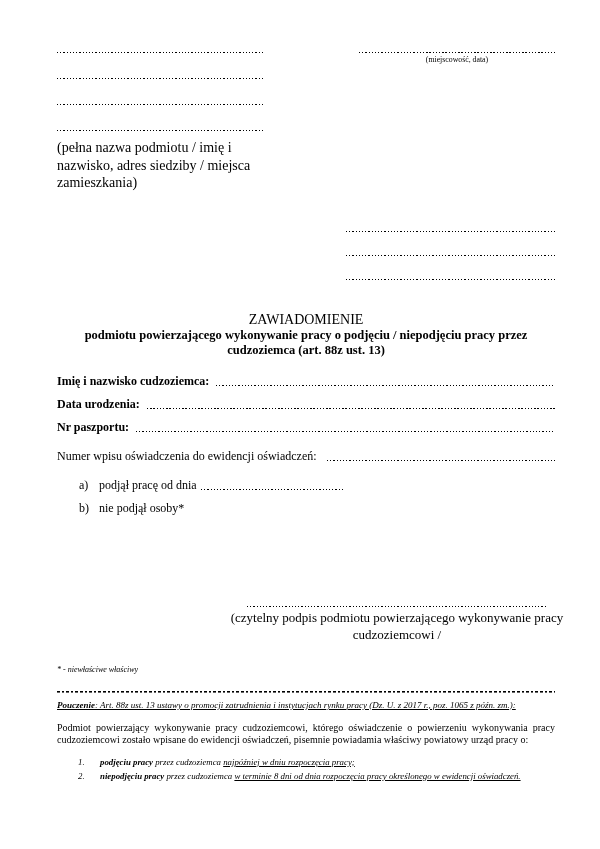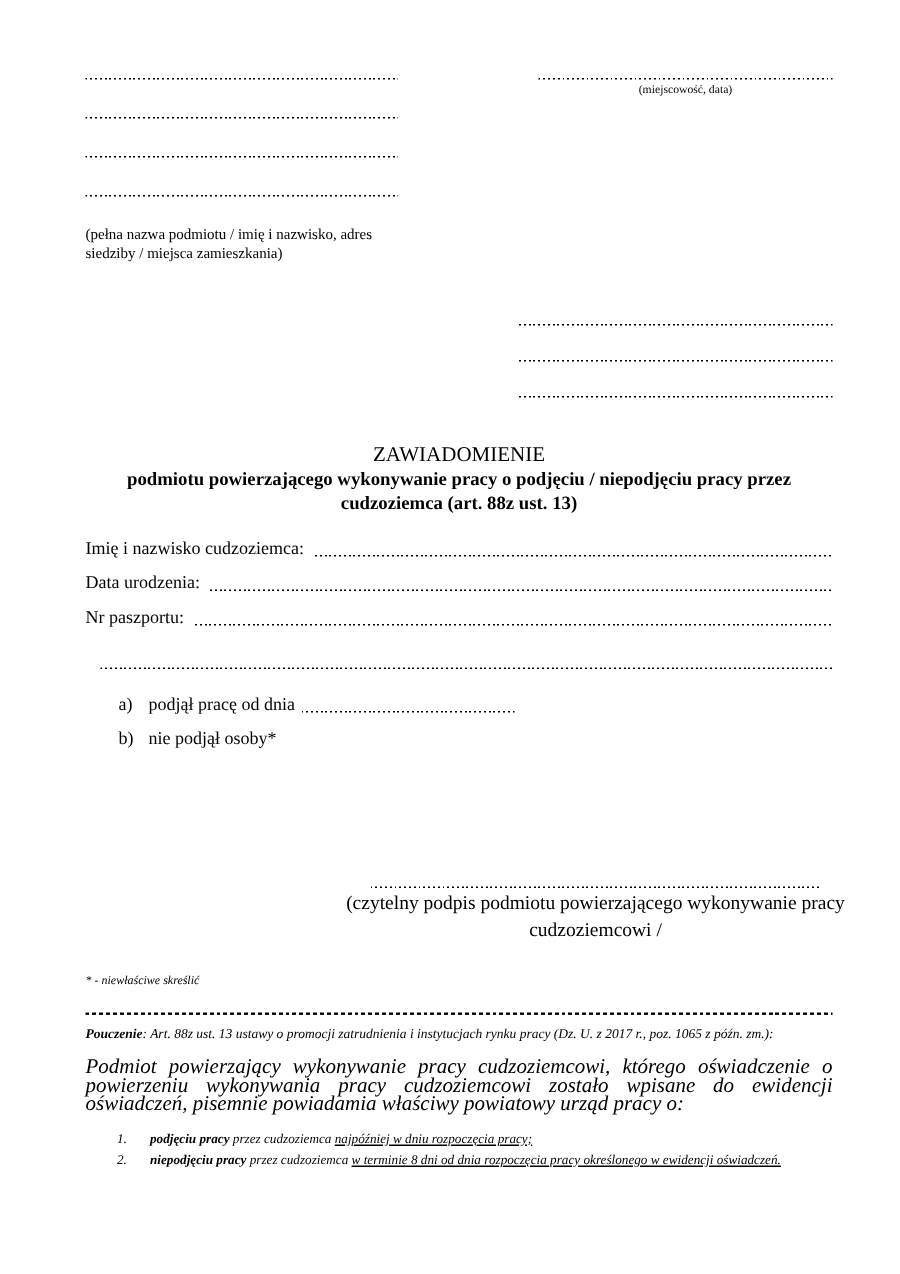--- a/index.html
+++ b/index.html
@@ -27,37 +27,37 @@
   .fill-fixed {
     width:142px;
     align-self:stretch;
     background:repeating-linear-gradient(to right,#000 0 1.3px,transparent 1.3px 3.2px) left calc(100% - 2px) / 100% 1.4px no-repeat;
   }
 
   
   .header { display:flex; justify-content:space-between; align-items:flex-start; }
   .h-left { width:208px; }
   .h-left .dotline + .dotline { margin-top:17px; }
-  .h-left .caption { font-size:10px; line-height:1.25; margin-top:20px; }
+  .h-left .caption { font-size:14px; line-height:1.25; margin-top:8px; }
   .h-right { width:196px; }
   .h-right .caption { font-size:7.8px; text-align:center; margin-top:2px; }
 
   .rlines { width:209px; margin-left:auto; margin-top:32px; }
   .rlines .dotline + .dotline { margin-top:15px; }
 
   
   .title-block { text-align:center; margin-top:30px; }
   .title-block h1 { font-size:14px; line-height:17px; margin:0; font-weight:normal; }
   .subtitle { font-size:12.5px; font-weight:bold; line-height:15.5px; margin:0 auto; max-width:498px; }
 
   .intro { font-size:12px; line-height:14px; margin-top:42px; }
 
   .fields { margin-top:15px; }
   .frow { display:flex; height:15px; margin-bottom:8px; font-size:12px; line-height:15px; }
-  .frow .flabel { font-weight:normal; white-space:nowrap; }
+  .frow .flabel { font-weight:bold; white-space:nowrap; }
   .frow .fill { margin-left:7px; }
 
   .regrow { display:flex; height:15px; margin-top:14px; font-size:12px; line-height:15px; }
   .regrow .fill { margin-left:10px; }
 
   .options { margin-top:14px; padding-left:22px; }
   .opt { display:flex; height:15px; font-size:12px; line-height:15px; margin-bottom:8px; }
   .opt .marker { width:20px; flex:0 0 auto; }
   .opt .fill-fixed { margin-left:4px; }
 
@@ -65,24 +65,24 @@
   .sig-cap { width:340px; margin-left:-20px; text-align:center; font-size:13px; line-height:1.35; }
   .sig-cap.first { margin-top:1px; }
 
   .footnote { font-size:8px; font-style:italic; margin-top:21px; }
 
   .divider {
     margin-top:17px; height:2px;
     background:repeating-linear-gradient(to right,#000 0 2.6px,transparent 2.6px 4.6px) left center / 100% 1.6px no-repeat;
   }
 
-  .pouczenie { font-size:9px; font-style:italic; line-height:12px; margin-top:6px; }
+  .pouczenie { font-size:9px; font-style:italic; line-height:12px; margin-top:6px;text-decoration:underline; }
   .pouczenie .lead { font-weight:bold; }
 
-  .note-par { font-size:14px; font-style:italic; line-height:12.5px; margin-top:11px; text-align:justify; }
+  .note-par { font-size:10px; line-height:12.5px; margin-top:11px; text-align:justify; }
 
   .nlist { margin-top:9px; padding-left:21px; }
   .nitem { display:flex; font-size:8.8px; font-style:italic; line-height:12px; margin-bottom:2px; white-space:nowrap; }
   .nitem .num { width:22px; flex:0 0 auto; }
   .nitem .b { font-weight:bold; }
   .nitem .u { text-decoration:underline; }
 </style>
 </head>
 <body>
 
@@ -123,41 +123,42 @@
       <span class="flabel">Data urodzenia:</span>
       <span class="fill"></span>
     </div>
     <div class="frow">
       <span class="flabel">Nr paszportu:</span>
       <span class="fill"></span>
     </div>
   </div>
 
   <div class="regrow">
+    <span>Numer wpisu oświadczenia do ewidencji oświadczeń:</span>
     <span class="fill"></span>
   </div>
 
   <div class="options">
     <div class="opt">
       <span class="marker">a)</span>
       <span>podjął pracę od dnia</span>
       <span class="fill-fixed"></span>
     </div>
     <div class="opt">
       <span class="marker">b)</span>
       <span>nie podjął osoby*</span>
     </div>
   </div>
 
   <div class="sigblock">
     <div class="dotline"></div>
     <div class="sig-cap first">(czytelny podpis podmiotu powierzającego wykonywanie pracy cudzoziemcowi /</div>
   </div>
 
-  <div class="footnote">* - niewłaściwe skreślić</div>
+  <div class="footnote">* - niewłaściwe właściwy</div>
 
   <div class="divider"></div>
 
   <div class="pouczenie">
     <span class="lead">Pouczenie</span><span>: Art. 88z ust. 13 ustawy o promocji zatrudnienia i instytucjach rynku pracy (Dz. U. z 2017 r., poz. 1065 z późn. zm.):</span>
   </div>
 
   <div class="note-par">Podmiot powierzający wykonywanie pracy cudzoziemcowi, którego oświadczenie o powierzeniu wykonywania pracy cudzoziemcowi zostało wpisane do ewidencji oświadczeń, pisemnie powiadamia właściwy powiatowy urząd pracy o:</div>
 
   <div class="nlist">

